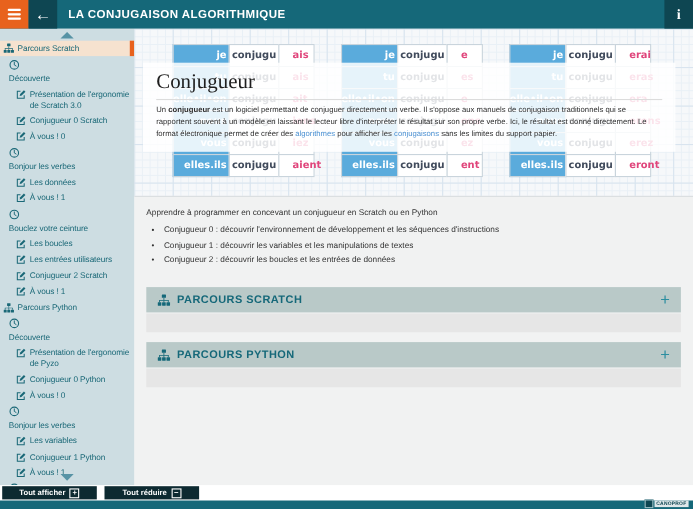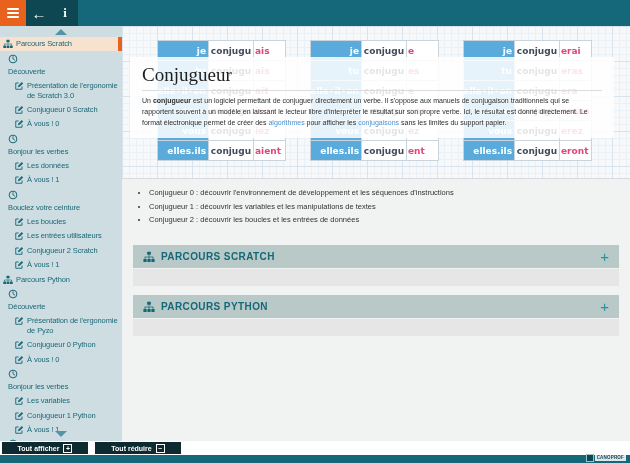--- a/index.html
+++ b/index.html
@@ -56,21 +56,21 @@
       linear-gradient(#e9f0f6 1px, transparent 1px),
       linear-gradient(90deg,#e9f0f6 1px, transparent 1px);
     background-size:35px 35px,35px 35px,7px 7px,7px 7px;}
   .tables{position:absolute;top:14px;left:35px;display:flex;gap:25px;}
   .ctable{flex:0 0 auto;}
   .crow{display:flex;}
   .crow span{box-sizing:border-box;height:21px;border:1px solid #c9d4dc;margin-right:-1px;margin-bottom:-1px;
     font-family:"DejaVu Sans",sans-serif;font-size:9px;font-weight:bold;display:flex;align-items:center;}
   .cpro{width:52px;background:#5aabdc;color:#fff;justify-content:flex-end;padding-right:2px;border-color:#5aabdc #c9d4dc #5aabdc #5aabdc;}
   .cstem{width:46px;background:#fff;color:#414b5c;justify-content:center;}
-  .cend{width:33px;background:#fff;color:#e0457b;justify-content:flex-start;padding-left:1px;}
+  .cend{width:33px;background:#fff;color:#e0457b;justify-content:flex-start;padding-left:12px;}
 
   .article{position:absolute;left:8px;top:31px;width:484px;box-sizing:border-box;background:rgba(255,255,255,.85);padding:7px 12px 9px;z-index:5;}
   .article h1{margin:0 0 5px;font-family:"Liberation Serif",serif;font-weight:400;font-size:19px;color:#1e1e1e;border-bottom:1px solid #dcdcdc;padding-bottom:4px;}
   .article p{margin:0;font-size:7px;line-height:1.55;color:#2e2e2e;}
   .article a{color:#4a90d2;text-decoration:none;cursor:pointer;}
   .article b{font-weight:bold;}
 
   
   .content{padding:9px 11px 0;}
   .intro{margin:0 0 7px;font-size:7.5px;color:#333;}
@@ -90,20 +90,21 @@
 
 <div class="app">
 
   <header>
     <div class="hbtn orange">
       <span class="burger"></span>
     </div>
     <div class="hbtn dark">
       <span class="back-arrow">←</span>
     </div>
+    <div class="htitle">LA CONJUGAISON ALGORITHMIQUE</div>
     <div class="hbtn dark">
       <span class="info-glyph">i</span>
     </div>
   </header>
 
   <aside>
     <div class="scroll-arrow">
       <span class="tri-up"></span>
     </div>
     <nav>
@@ -454,20 +455,21 @@
             </div>
           </div>
         </div>
       <section class="article">
         <h1>Conjugueur</h1>
         <p><span>Un </span><b>conjugueur</b><span> est un logiciel permettant de conjuguer directement un verbe. Il s'oppose aux manuels de conjugaison traditionnels qui se rapportent souvent à un modèle en laissant le lecteur libre d'interpréter le résultat sur son propre verbe. Ici, le résultat est donné directement. Le format électronique permet de créer des </span><a>algorithmes</a><span> pour afficher les </span><a>conjugaisons</a><span> sans les limites du support papier.</span></p>
       </section>
     </div>
 
     <div class="content">
+      <p class="intro">Apprendre à programmer en concevant un conjugueur en Scratch ou en Python</p>
       <ul class="bullets">
           <li>Conjugueur 0 : découvrir l'environnement de développement et les séquences d'instructions</li>
           <li>Conjugueur 1 : découvrir les variables et les manipulations de textes</li>
           <li>Conjugueur 2 : découvrir les boucles et les entrées de données</li>
         </ul>
       <div>
           <div class="accordion">
             <div class="acc-header">
               <span class="acc-ico">
                 <svg viewBox="0 0 16 16">

